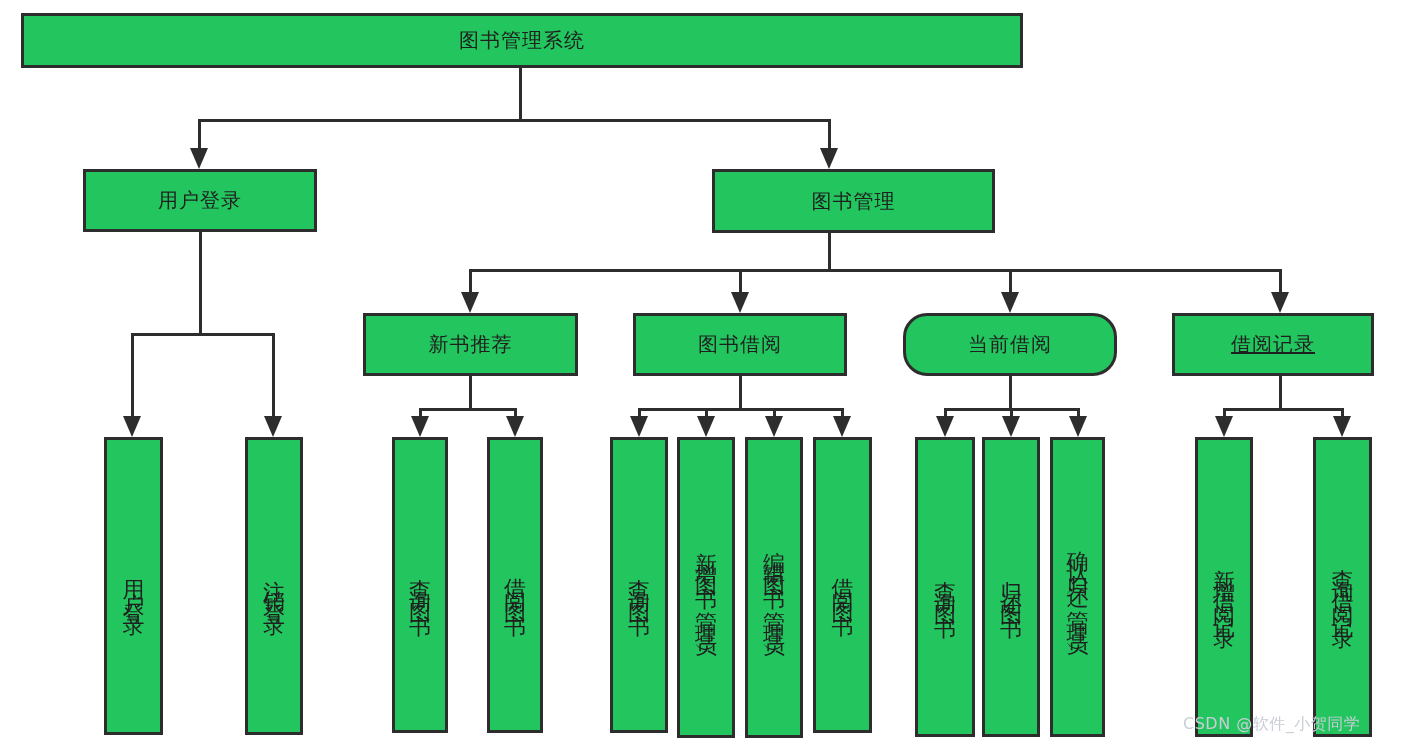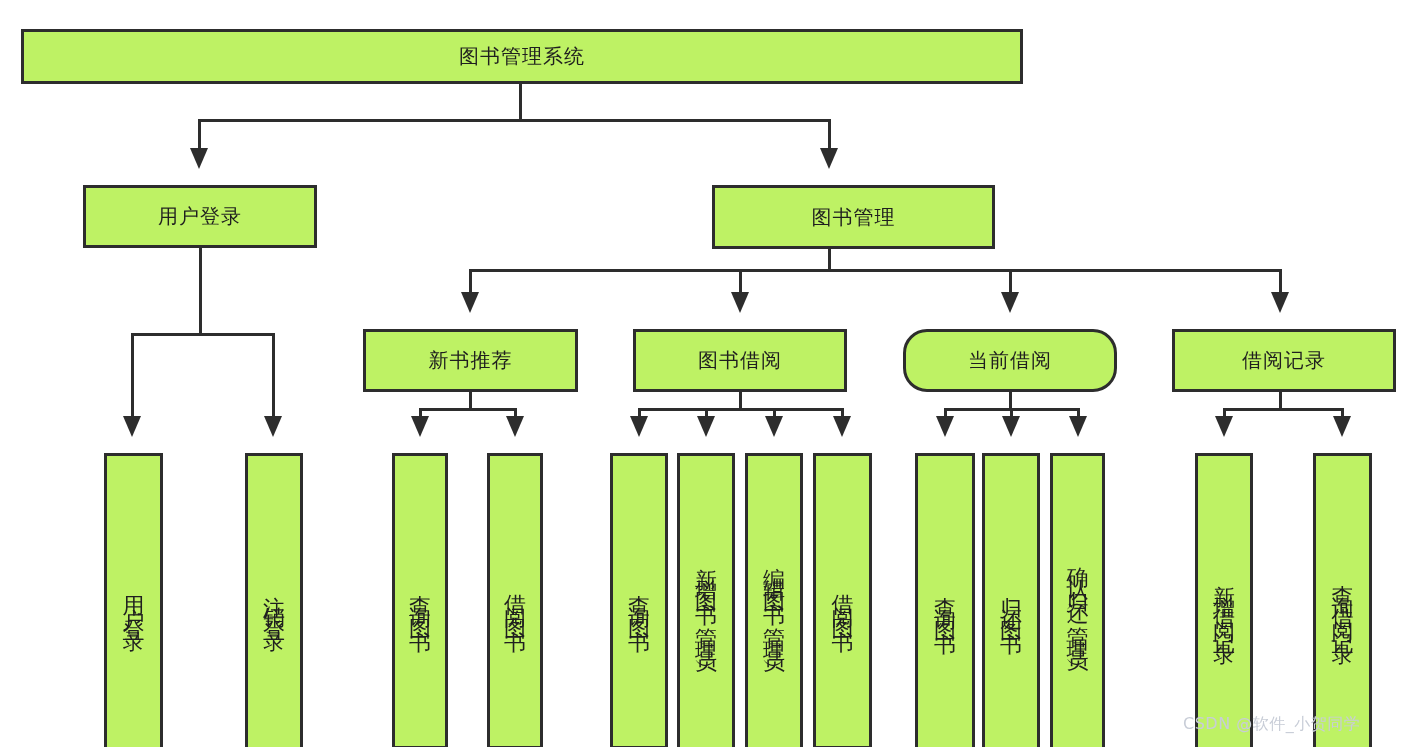--- a/index.html
+++ b/index.html
@@ -15,25 +15,24 @@
     height: 747px;
     background: var(--bg);
     font-family: "DejaVu Sans", sans-serif;
     color: var(--text);
     overflow: hidden;
   }
   .node {
     position: absolute;
     box-sizing: border-box;
     border: 3px solid var(--line);
-    background: #bef264;
+    background: #22c55e;
     display: flex;
     align-items: center;
     justify-content: center;
-    margin-top: 16px;
   }
   .node .hlabel {
     font-size: 20px;
     letter-spacing: 1px;
     white-space: nowrap;
   }
   .node .vlabel {
     writing-mode: vertical-lr;
     text-orientation: mixed;
     font-size: 22px;
@@ -136,21 +135,21 @@
 
   <div class="node" style="left:363px; top:313px; width:215px; height:63px;">
     <span class="hlabel">新书推荐</span>
   </div>
   <div class="node" style="left:633px; top:313px; width:214px; height:63px;">
     <span class="hlabel">图书借阅</span>
   </div>
   <div class="node" style="left:903px; top:313px; width:214px; height:63px;border-radius:24px;">
     <span class="hlabel">当前借阅</span>
   </div>
-  <div class="node" style="left:1172px; top:313px; width:224px; height:63px;">
+  <div class="node" style="left:1172px; top:313px; width:202px; height:63px;text-decoration:underline;">
     <span class="hlabel">借阅记录</span>
   </div>
 
   <div class="node" style="left:104px; top:437px; width:59px; height:298px;">
     <span class="vlabel">用户登录</span>
   </div>
   <div class="node" style="left:245px; top:437px; width:58px; height:298px;">
     <span class="vlabel">注销登录</span>
   </div>
 

